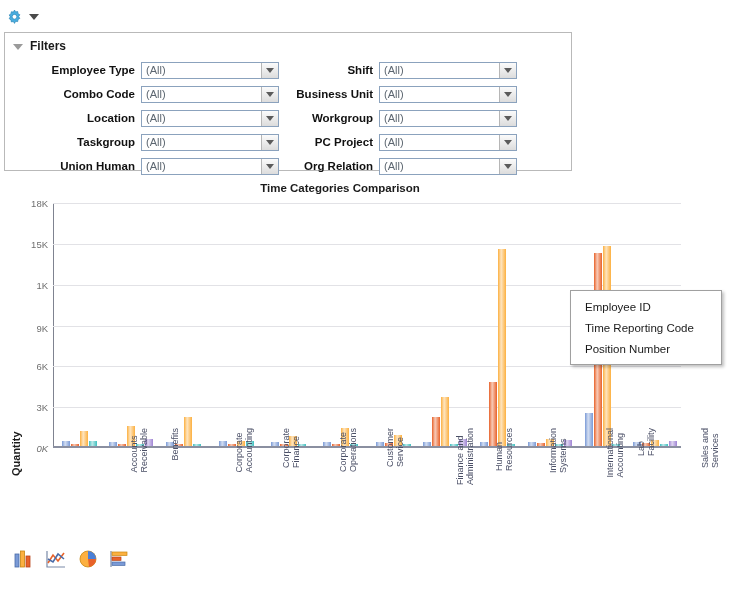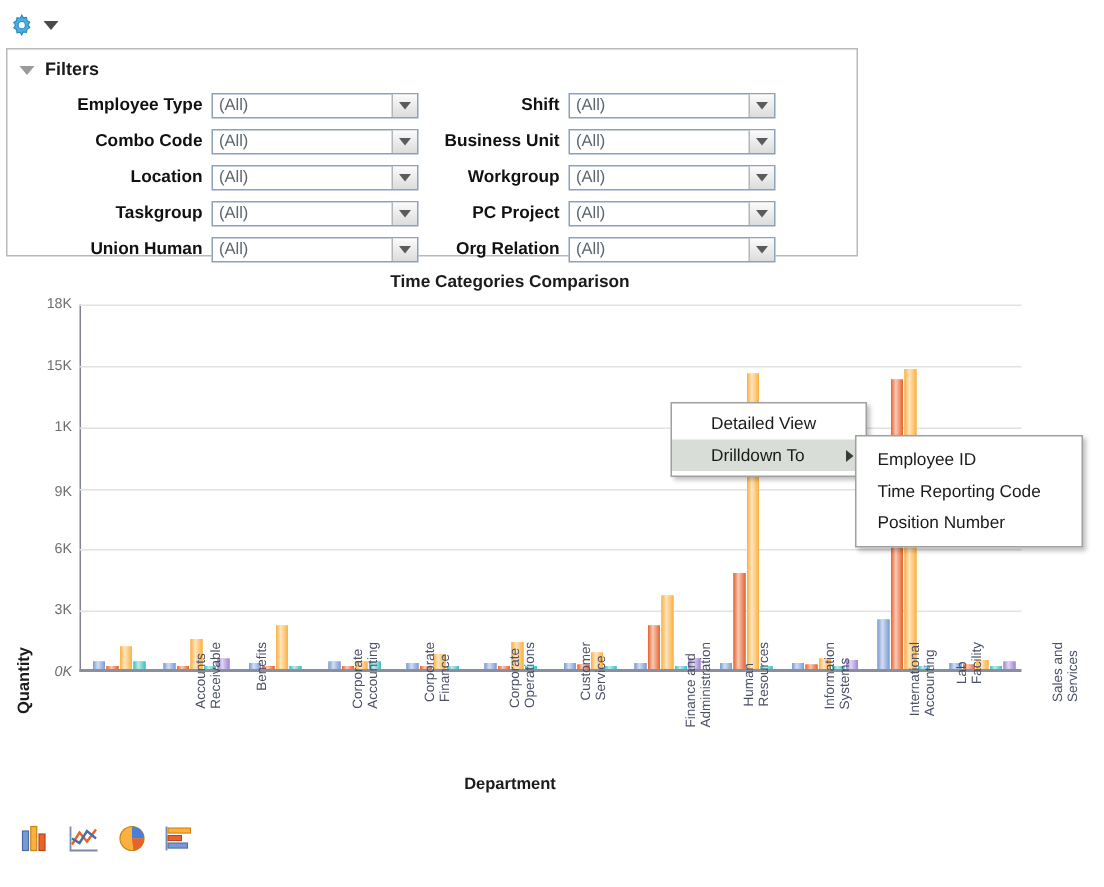--- a/index.html
+++ b/index.html
@@ -202,21 +202,20 @@
               </div>
             </div>
           </div>
         </div>
     </div>
   </div>
 
   <div id="chart-wrap">
     <div class="chart-title">Time Categories Comparison</div>
     <div class="ylabel">Quantity</div>
-    <div class="xlabel">Department</div>
     <div id="plot">
       <div class="axis-y"></div>
       <div class="axis-x"></div>
     <div class="ytick" style="top: 245px; font-style: italic;">0K</div>
         <div class="gridline" style="top: 204.167px;"></div>
         <div class="ytick" style="top: 204.167px;">3K</div>
         <div class="gridline" style="top: 163.333px;"></div>
         <div class="ytick" style="top: 163.333px;">6K</div>
         <div class="gridline" style="top: 122.5px;"></div>
         <div class="ytick" style="top: 125px;">9K</div>
@@ -321,29 +320,20 @@
       <div class="cat" style="left: 502.833px;">Information
 Systems</div>
       <div class="cat" style="left: 555.167px;">International
 Accounting</div>
       <div class="cat" style="left: 607.5px;">Lab
 Facility</div>
       <div class="cat" style="left: 659.833px;">Sales and
 Services</div>
     </div>
 
-  <div class="ctx-menu" id="ctx-main">
-      <div class="ctx-item">
-        <span>Detailed View</span>
-      </div>
-      <div class="ctx-item hl">
-        <span>Drilldown To</span>
-        <div class="ctx-arrow"></div>
-      </div>
-    </div>
   <div class="ctx-menu" id="ctx-sub">
       <div class="ctx-sub-item">
         <span>Employee ID</span>
       </div>
       <div class="ctx-sub-item">
         <span>Time Reporting Code</span>
       </div>
       <div class="ctx-sub-item">
         <span>Position Number</span>
       </div>

